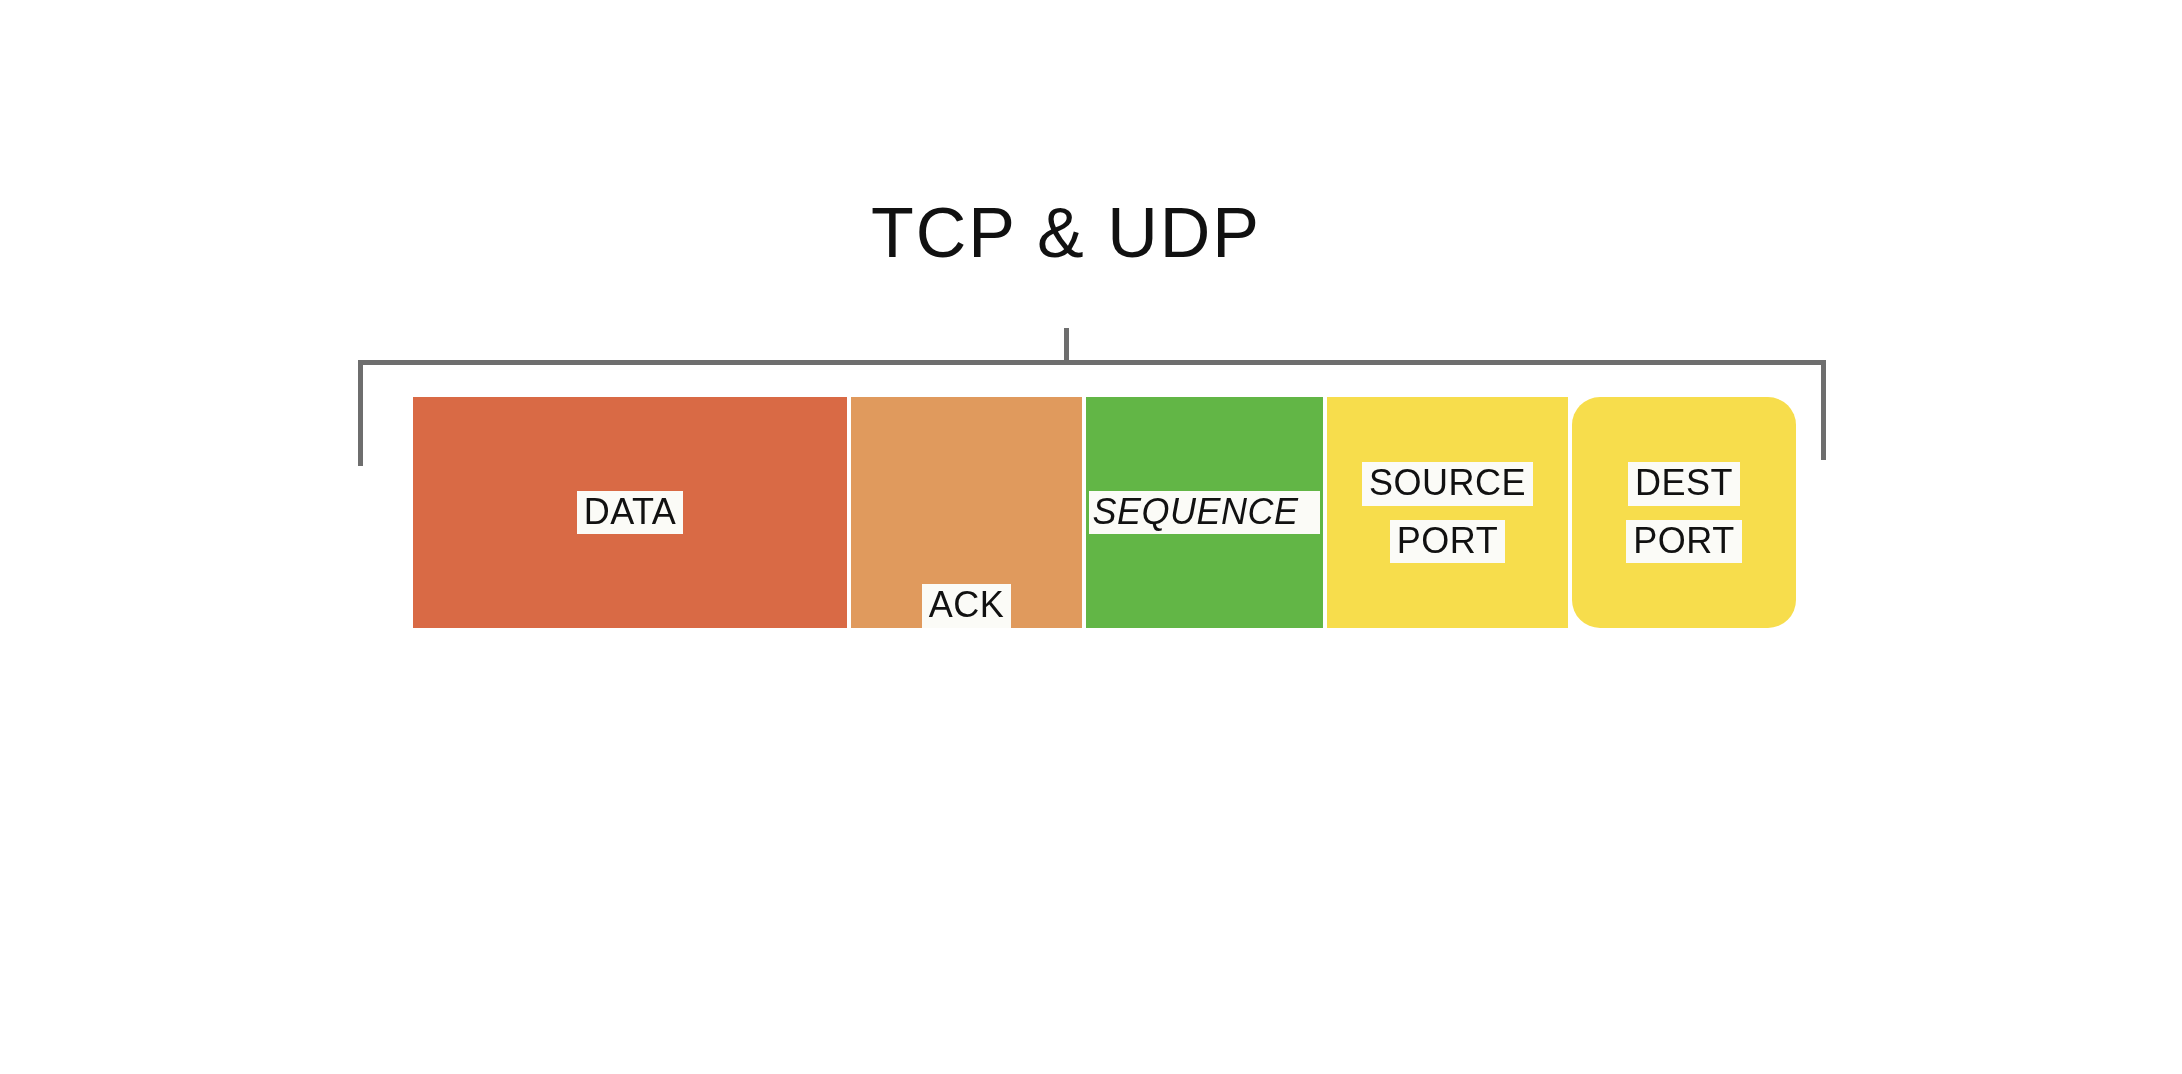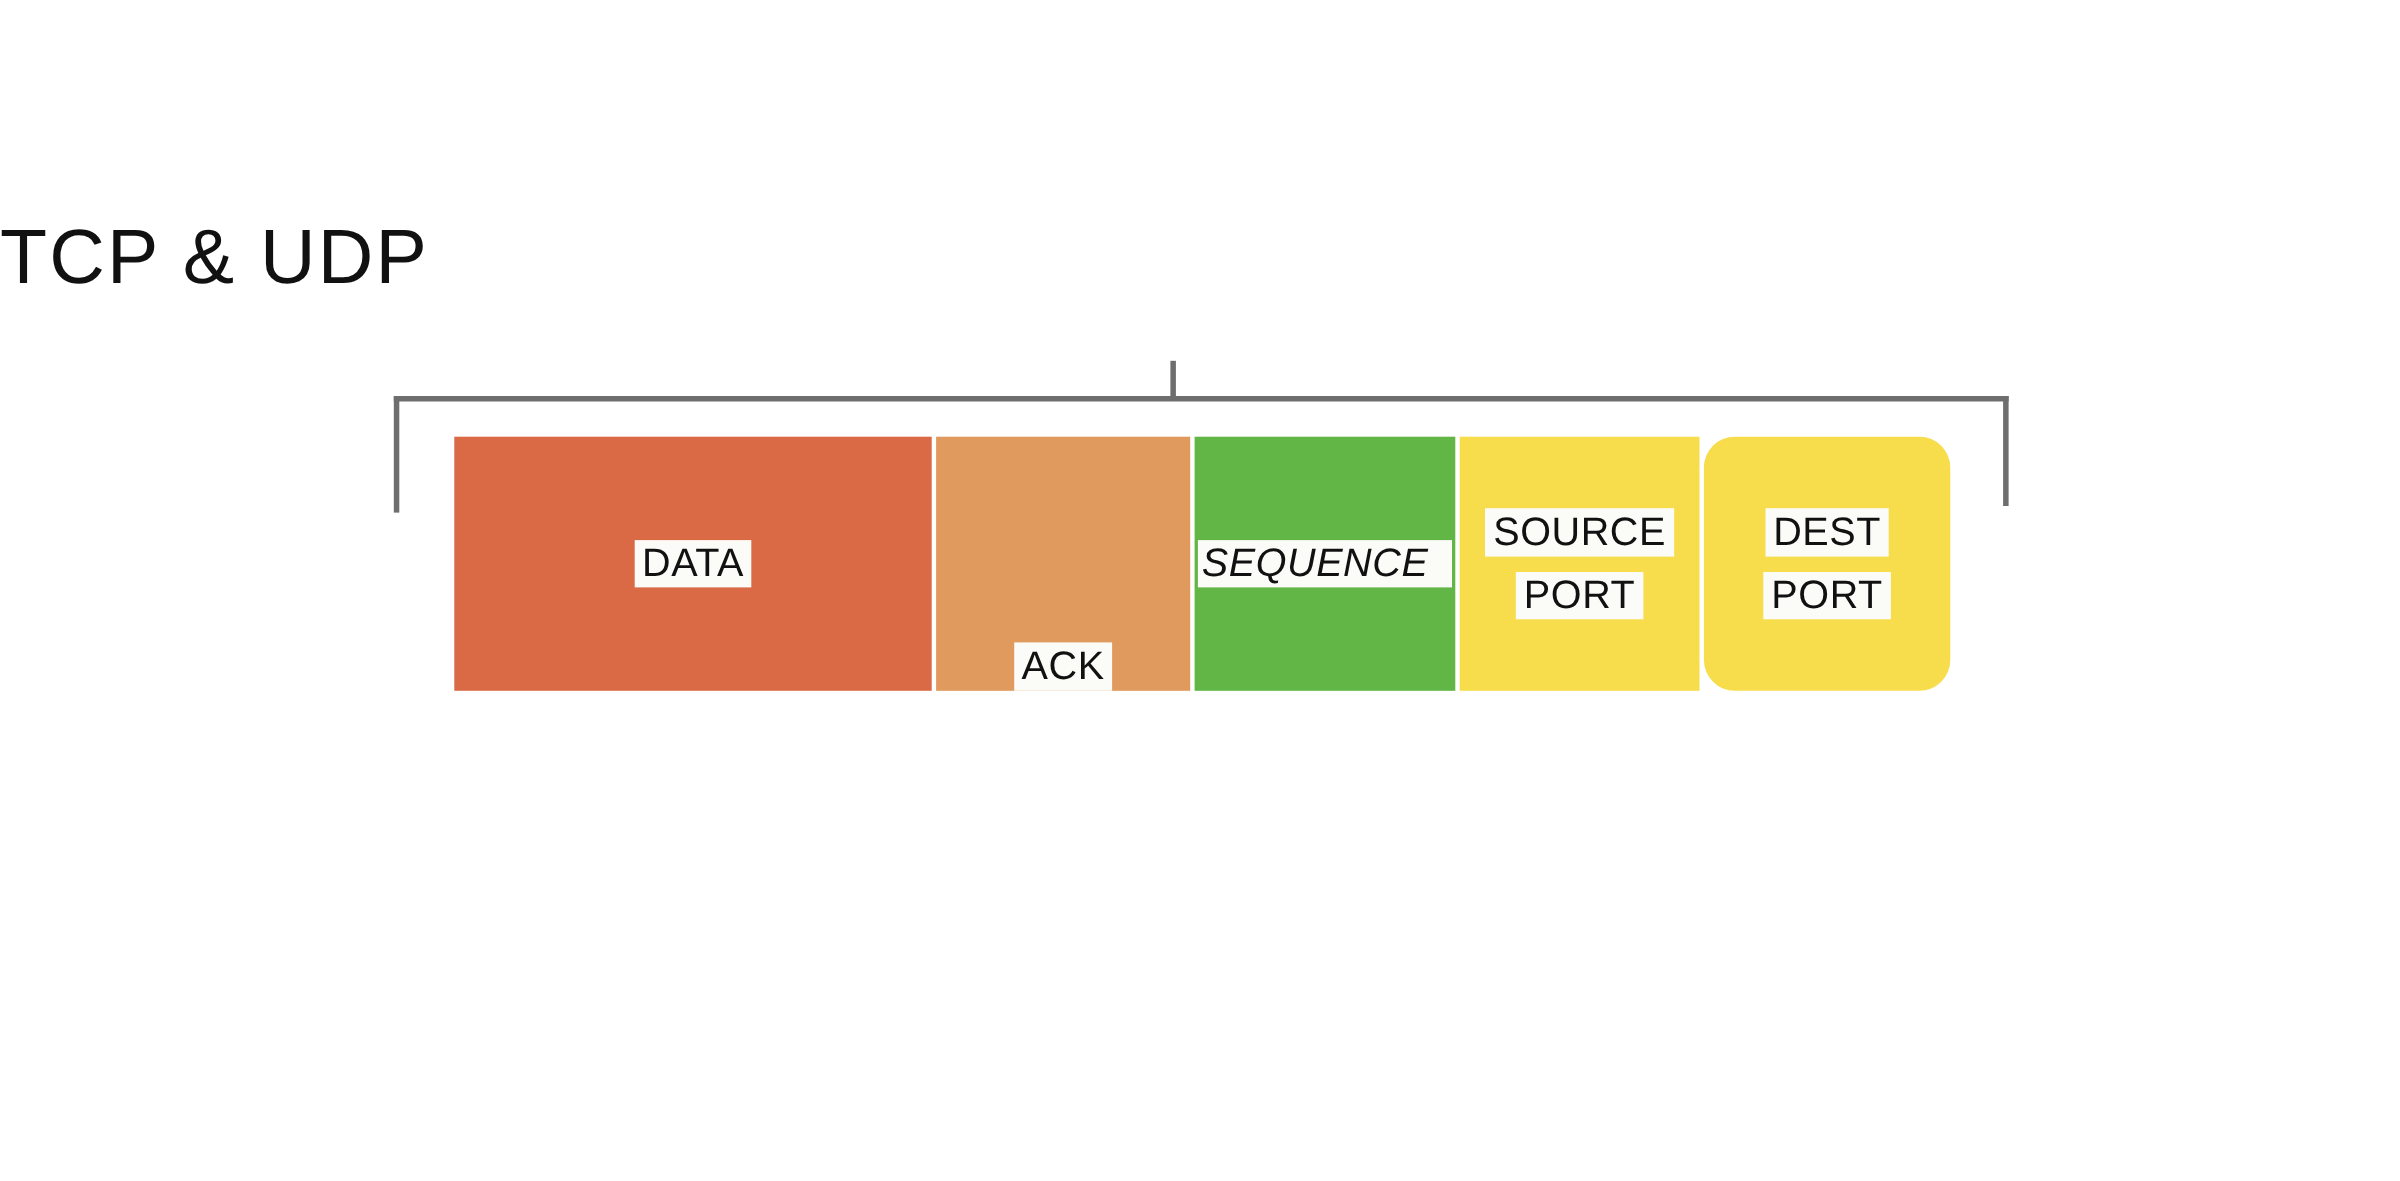--- a/index.html
+++ b/index.html
@@ -18,21 +18,21 @@
     background: #ffffff;
     overflow: hidden;
   }
 
   
   #diagram-title {
     position: absolute;
     left: 0;
     top: 198px;
     width: 2132px;
-    text-align: left;
+    text-align: center;
     font-family: "Liberation Sans", sans-serif;
     font-size: 70px;
     font-weight: 300;
     letter-spacing: 2px;
     color: #111111;
     line-height: 1.0;
     white-space: pre;
   }
 
   
@@ -136,21 +136,21 @@
   <div id="segment-row">
       <div class="segment-block" style="width: 434px; background: rgb(217, 106, 69);">
         <span class="segment-label-line">DATA</span>
       </div>
       <div class="segment-block" style="width: 231px; background: rgb(224, 154, 93); justify-content: flex-end;">
         <span class="segment-label-line">ACK</span>
       </div>
       <div class="segment-block label-tight" style="width: 237px; background: rgb(98, 182, 70);">
         <span class="segment-label-line">SEQUENCE</span>
       </div>
-      <div class="segment-block" style="width: 218px; background: rgb(247, 221, 76); text-align: right;">
+      <div class="segment-block" style="width: 241px; background: rgb(247, 221, 76); text-align: right;">
         <span class="segment-label-line">SOURCE</span>
         <span class="segment-label-line">PORT</span>
       </div>
       <div class="segment-block" style="width: 224px; background: rgb(247, 221, 76); border-radius: 28px;">
         <span class="segment-label-line">DEST</span>
         <span class="segment-label-line">PORT</span>
       </div>
     </div>
 
 </div>

